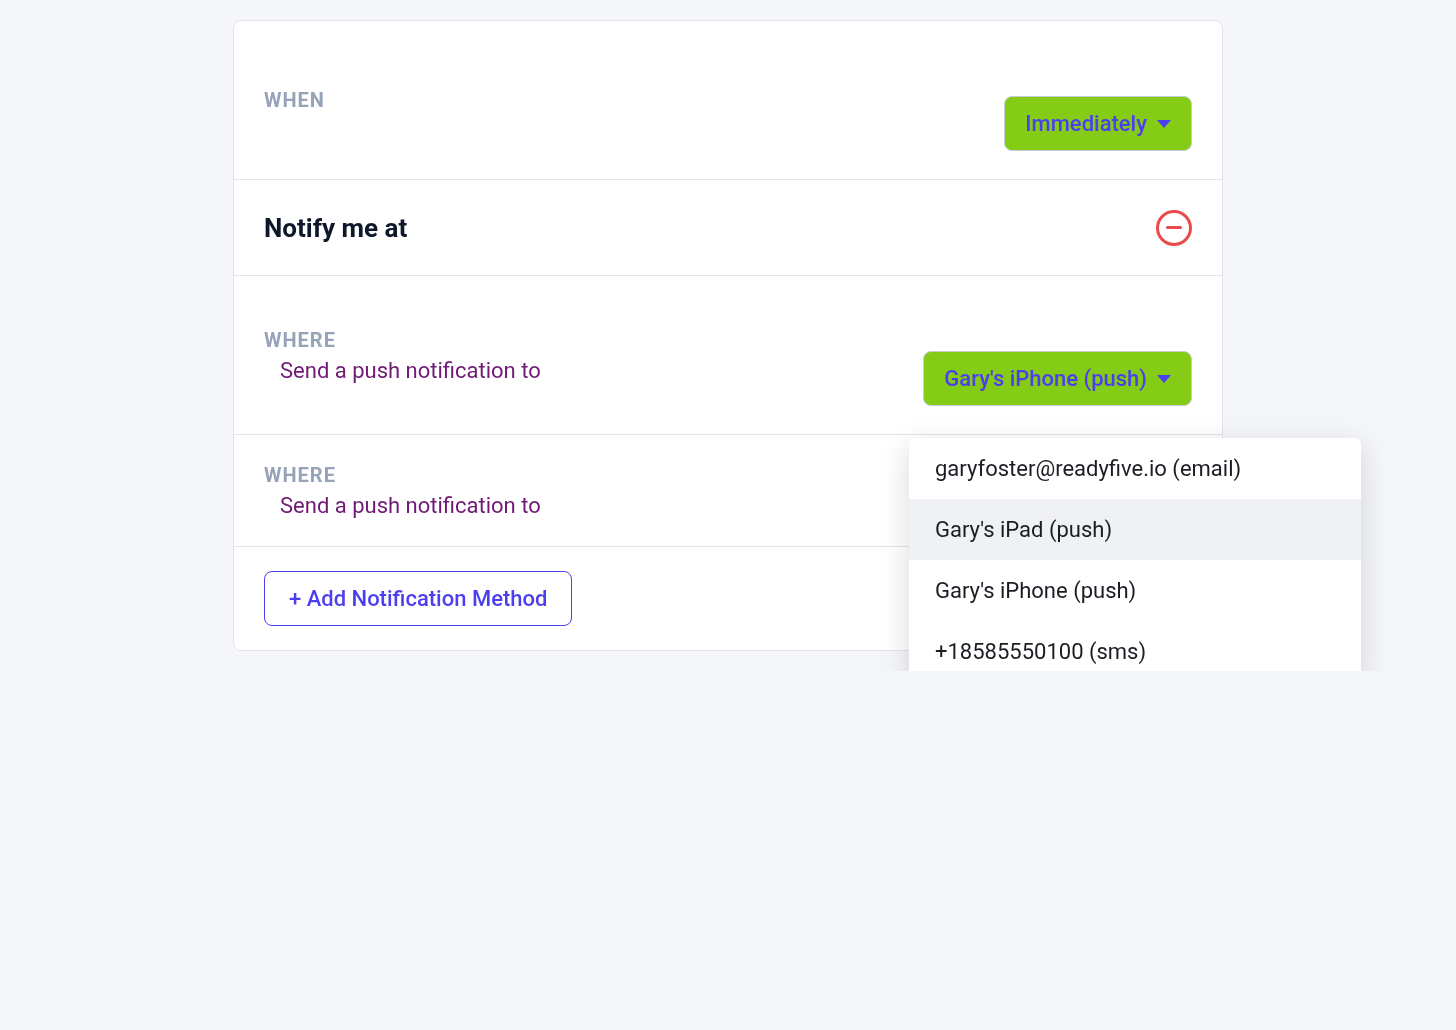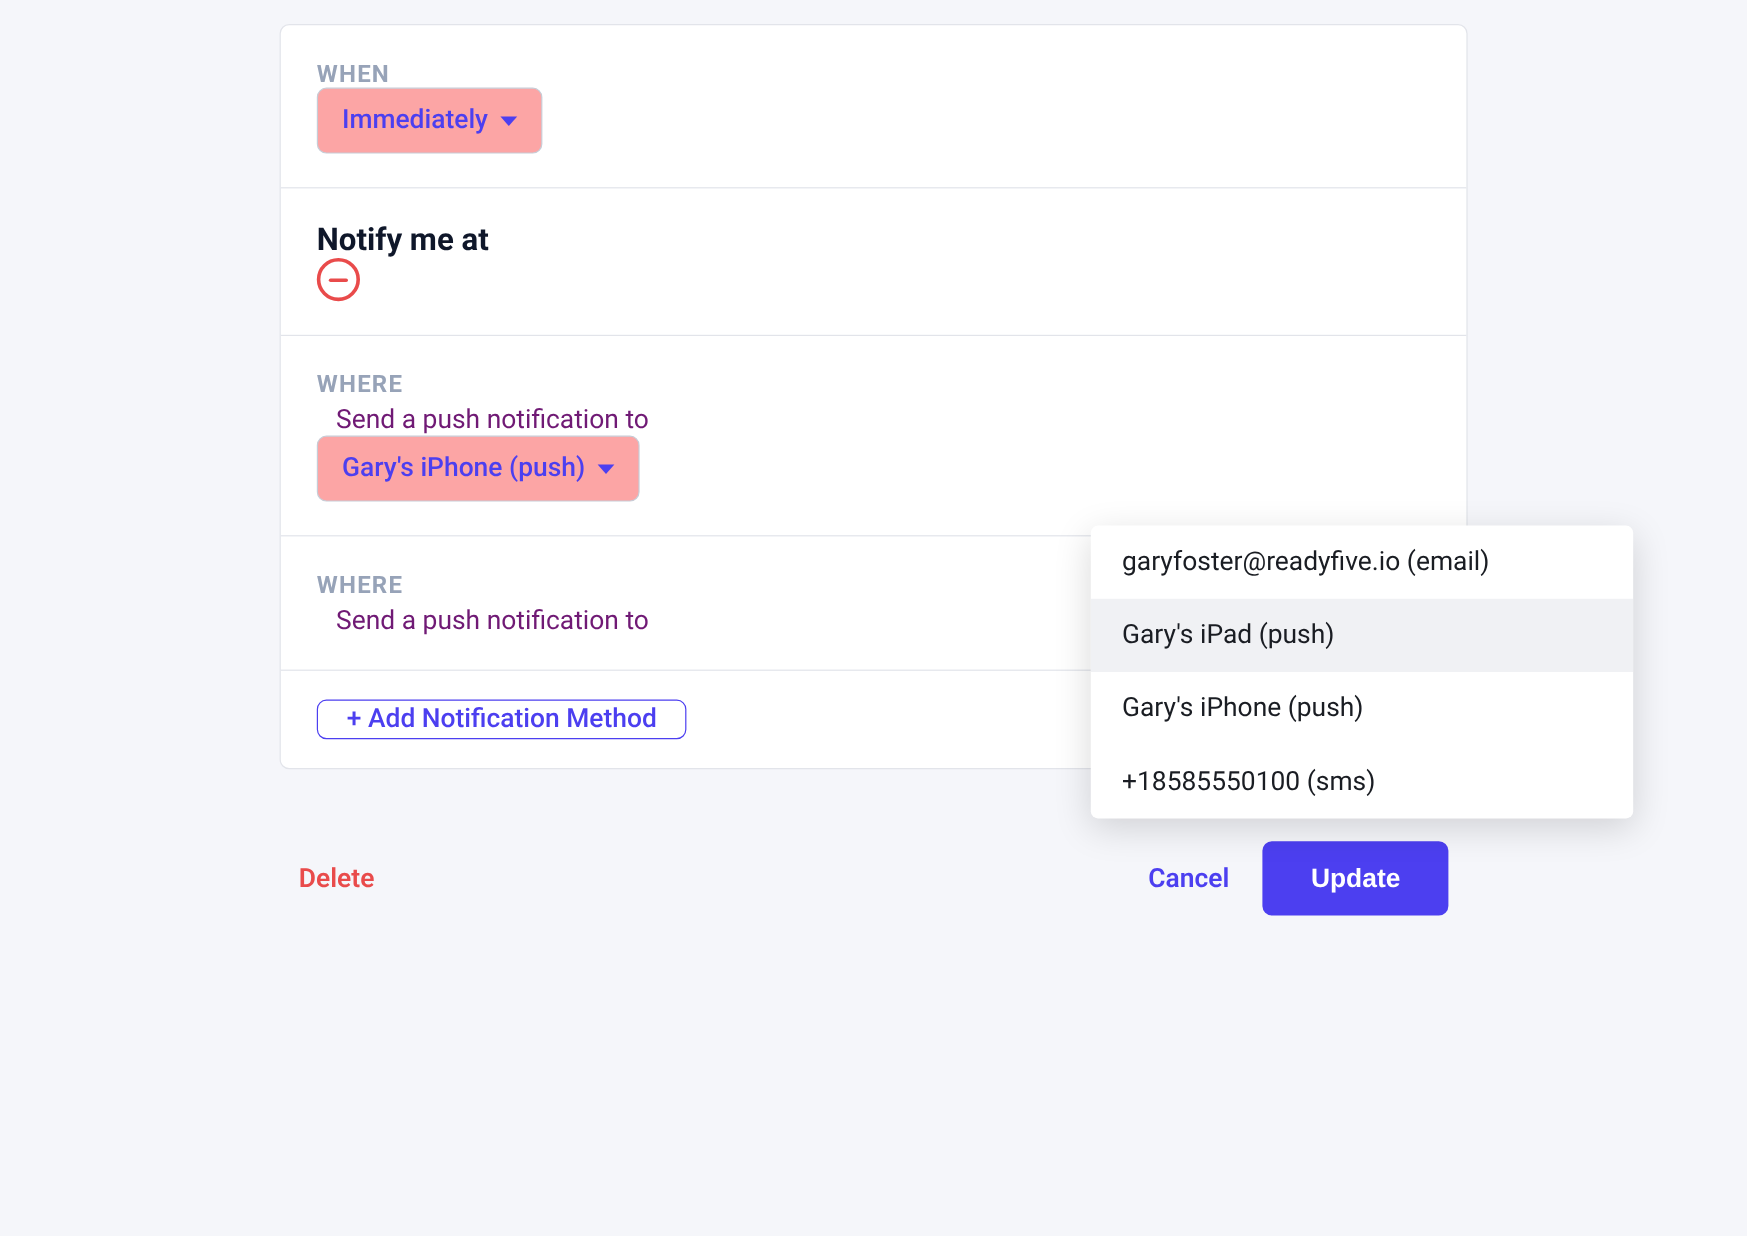--- a/index.html
+++ b/index.html
@@ -18,26 +18,25 @@
       position: relative;
     }
     .card {
       background: #fff;
       border: 1px solid #e2e4ea;
       border-radius: 8px;
       overflow: visible;
     }
     .row {
       display: flex;
-      align-items: flex-start;
+      align-items: center;
       justify-content: space-between;
       padding: 28px 30px;
       border-bottom: 1px solid #e2e4ea;
       min-height: 96px;
-      flex-direction: column;
     }
     .row:last-child {
       border-bottom: none;
     }
     .row-left {
       display: flex;
       flex-direction: column;
       gap: 6px;
     }
     .section-label {
@@ -58,25 +57,26 @@
       font-weight: 700;
       color: #0f172a;
     }
     .select-box {
       display: inline-flex;
       align-items: center;
       gap: 10px;
       padding: 14px 20px;
       border: 1px solid #c7ccd6;
       border-radius: 8px;
-      background: #fca5a5;
+      background: #84cc16;
       cursor: pointer;
       font-size: 22px;
       font-weight: 500;
       color: #4c3ff0;
+      margin-top: 47px;
     }
     .select-box .caret {
       width: 0;
       height: 0;
       border-left: 7px solid transparent;
       border-right: 7px solid transparent;
       border-top: 8px solid #4c3ff0;
     }
     .remove-btn {
       width: 36px;
@@ -94,21 +94,21 @@
       height: 3px;
       background: #e94b4b;
       border-radius: 2px;
     }
     .add-row {
       padding: 24px 30px;
     }
     .add-btn {
       display: inline-flex;
       align-items: center;
-      padding: 3px 24px;
+      padding: 14px 24px;
       border: 1.5px solid #4c3ff0;
       border-radius: 8px;
       background: #fff;
       color: #4c3ff0;
       font-size: 22px;
       font-weight: 500;
       cursor: pointer;
     }
     .actions {
       display: flex;
@@ -224,20 +224,13 @@
 
   </div>
 
   <div class="dropdown" id="dropdown">
   <div class="dropdown-item">garyfoster@readyfive.io (email)</div>
       <div class="dropdown-item highlighted">Gary's iPad (push)</div>
       <div class="dropdown-item">Gary's iPhone (push)</div>
       <div class="dropdown-item">+18585550100 (sms)</div>
     </div>
 
-  <div class="actions">
-    <div class="delete-link">Delete</div>
-    <div class="actions-right">
-      <div class="cancel-link">Cancel</div>
-      <button class="update-btn">Update</button>
-    </div>
-  </div>
 </div>
 
 </body></html>

